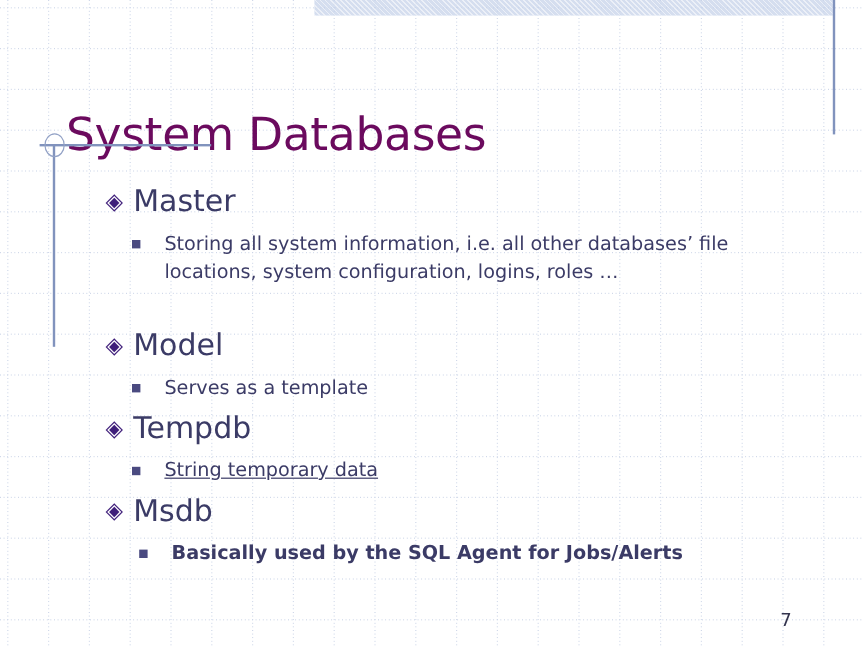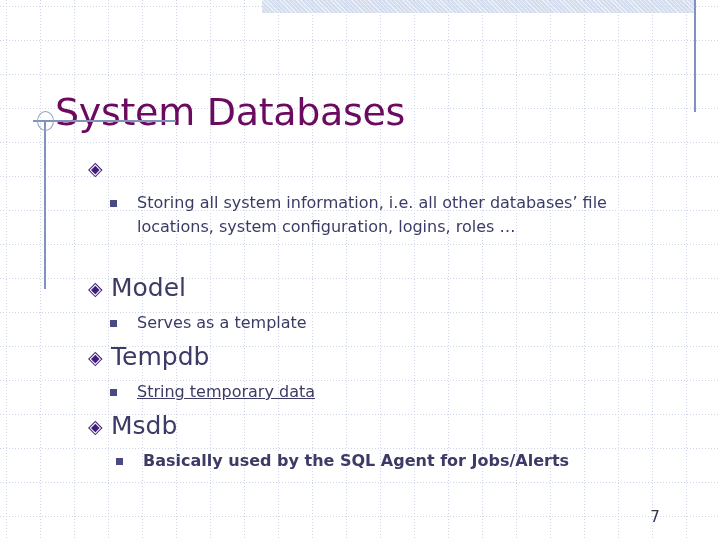--- a/index.html
+++ b/index.html
@@ -238,20 +238,21 @@
   <div class="title">System Databases</div>
 
   <div class="deco-hline"></div>
   <div class="deco-vline"></div>
   <div class="deco-circle"></div>
 
   <div class="content">
 
     <div class="lvl1" style="left:88px; top:153px;">
       <span class="bullet">◈</span>
+      <span class="txt">Master</span>
     </div>
     <div class="lvl2 wrap" style="left:110px; top:191px;">
       <span class="sqbullet">
           <i class="sq"></i>
         </span>
       <span class="txt">Storing all system information, i.e. all other databases’ file locations, system configuration, logins, roles …</span>
     </div>
 
     <div class="lvl1" style="left:88px; top:273px;">
       <span class="bullet">◈</span>

